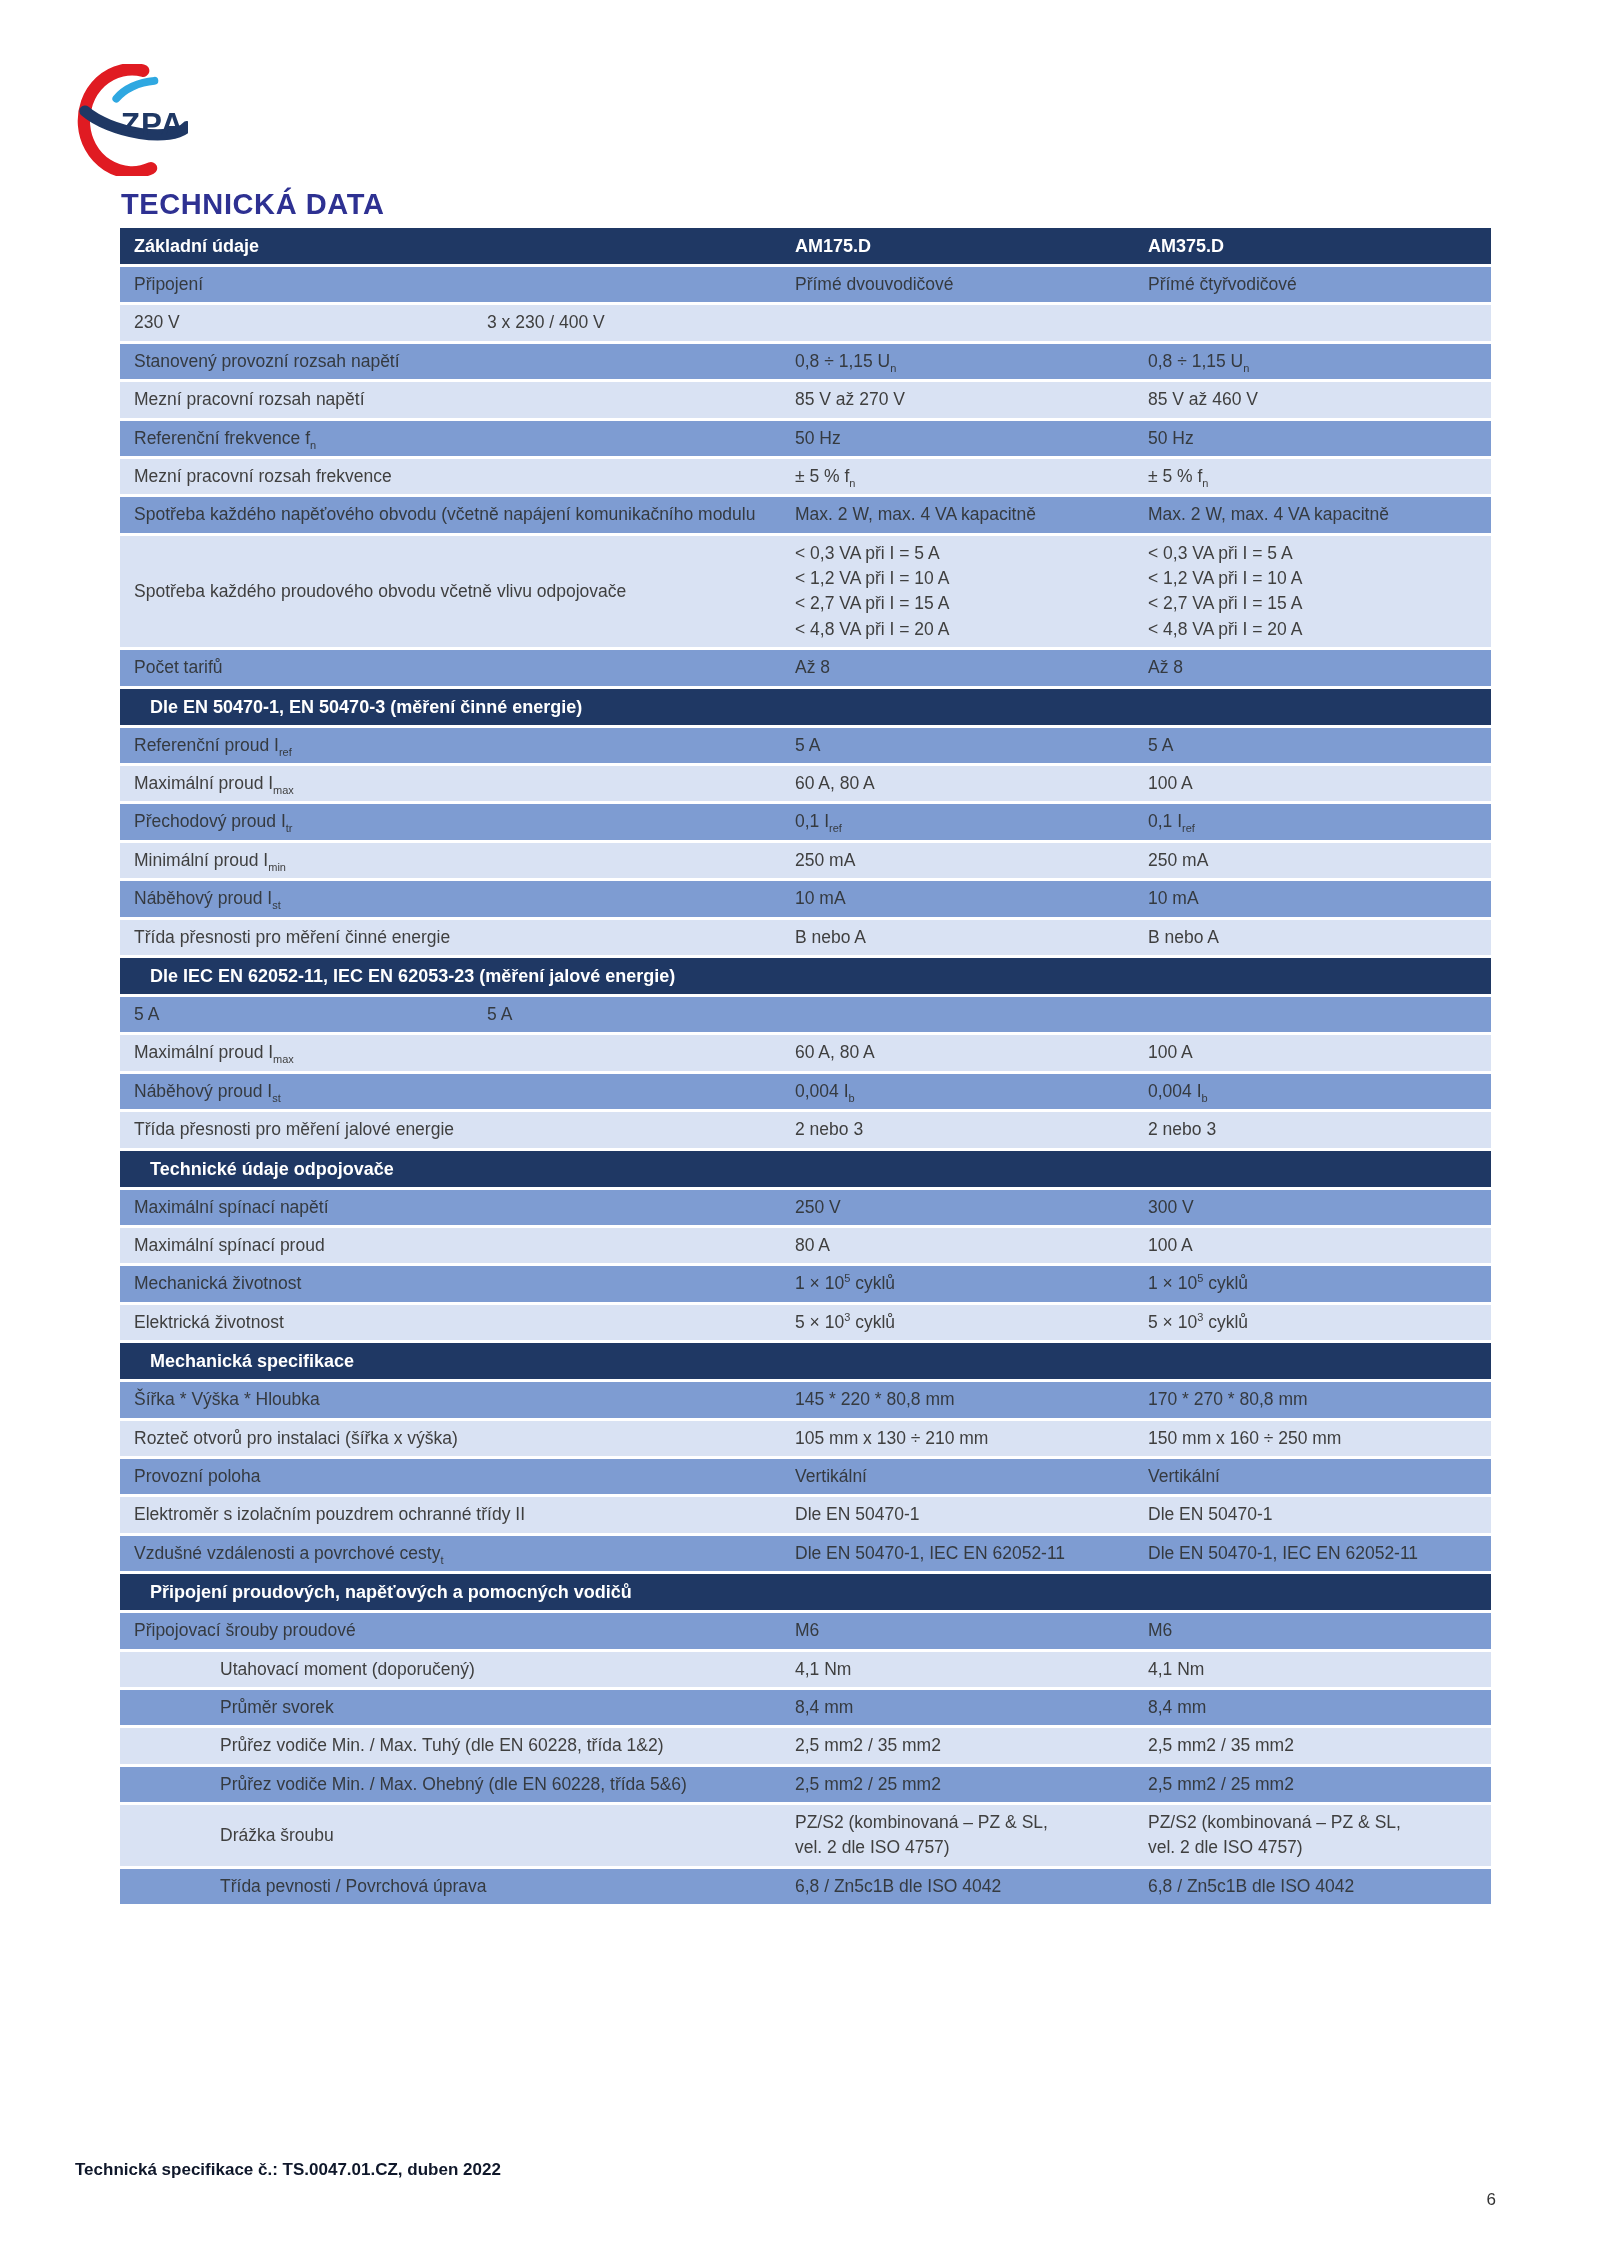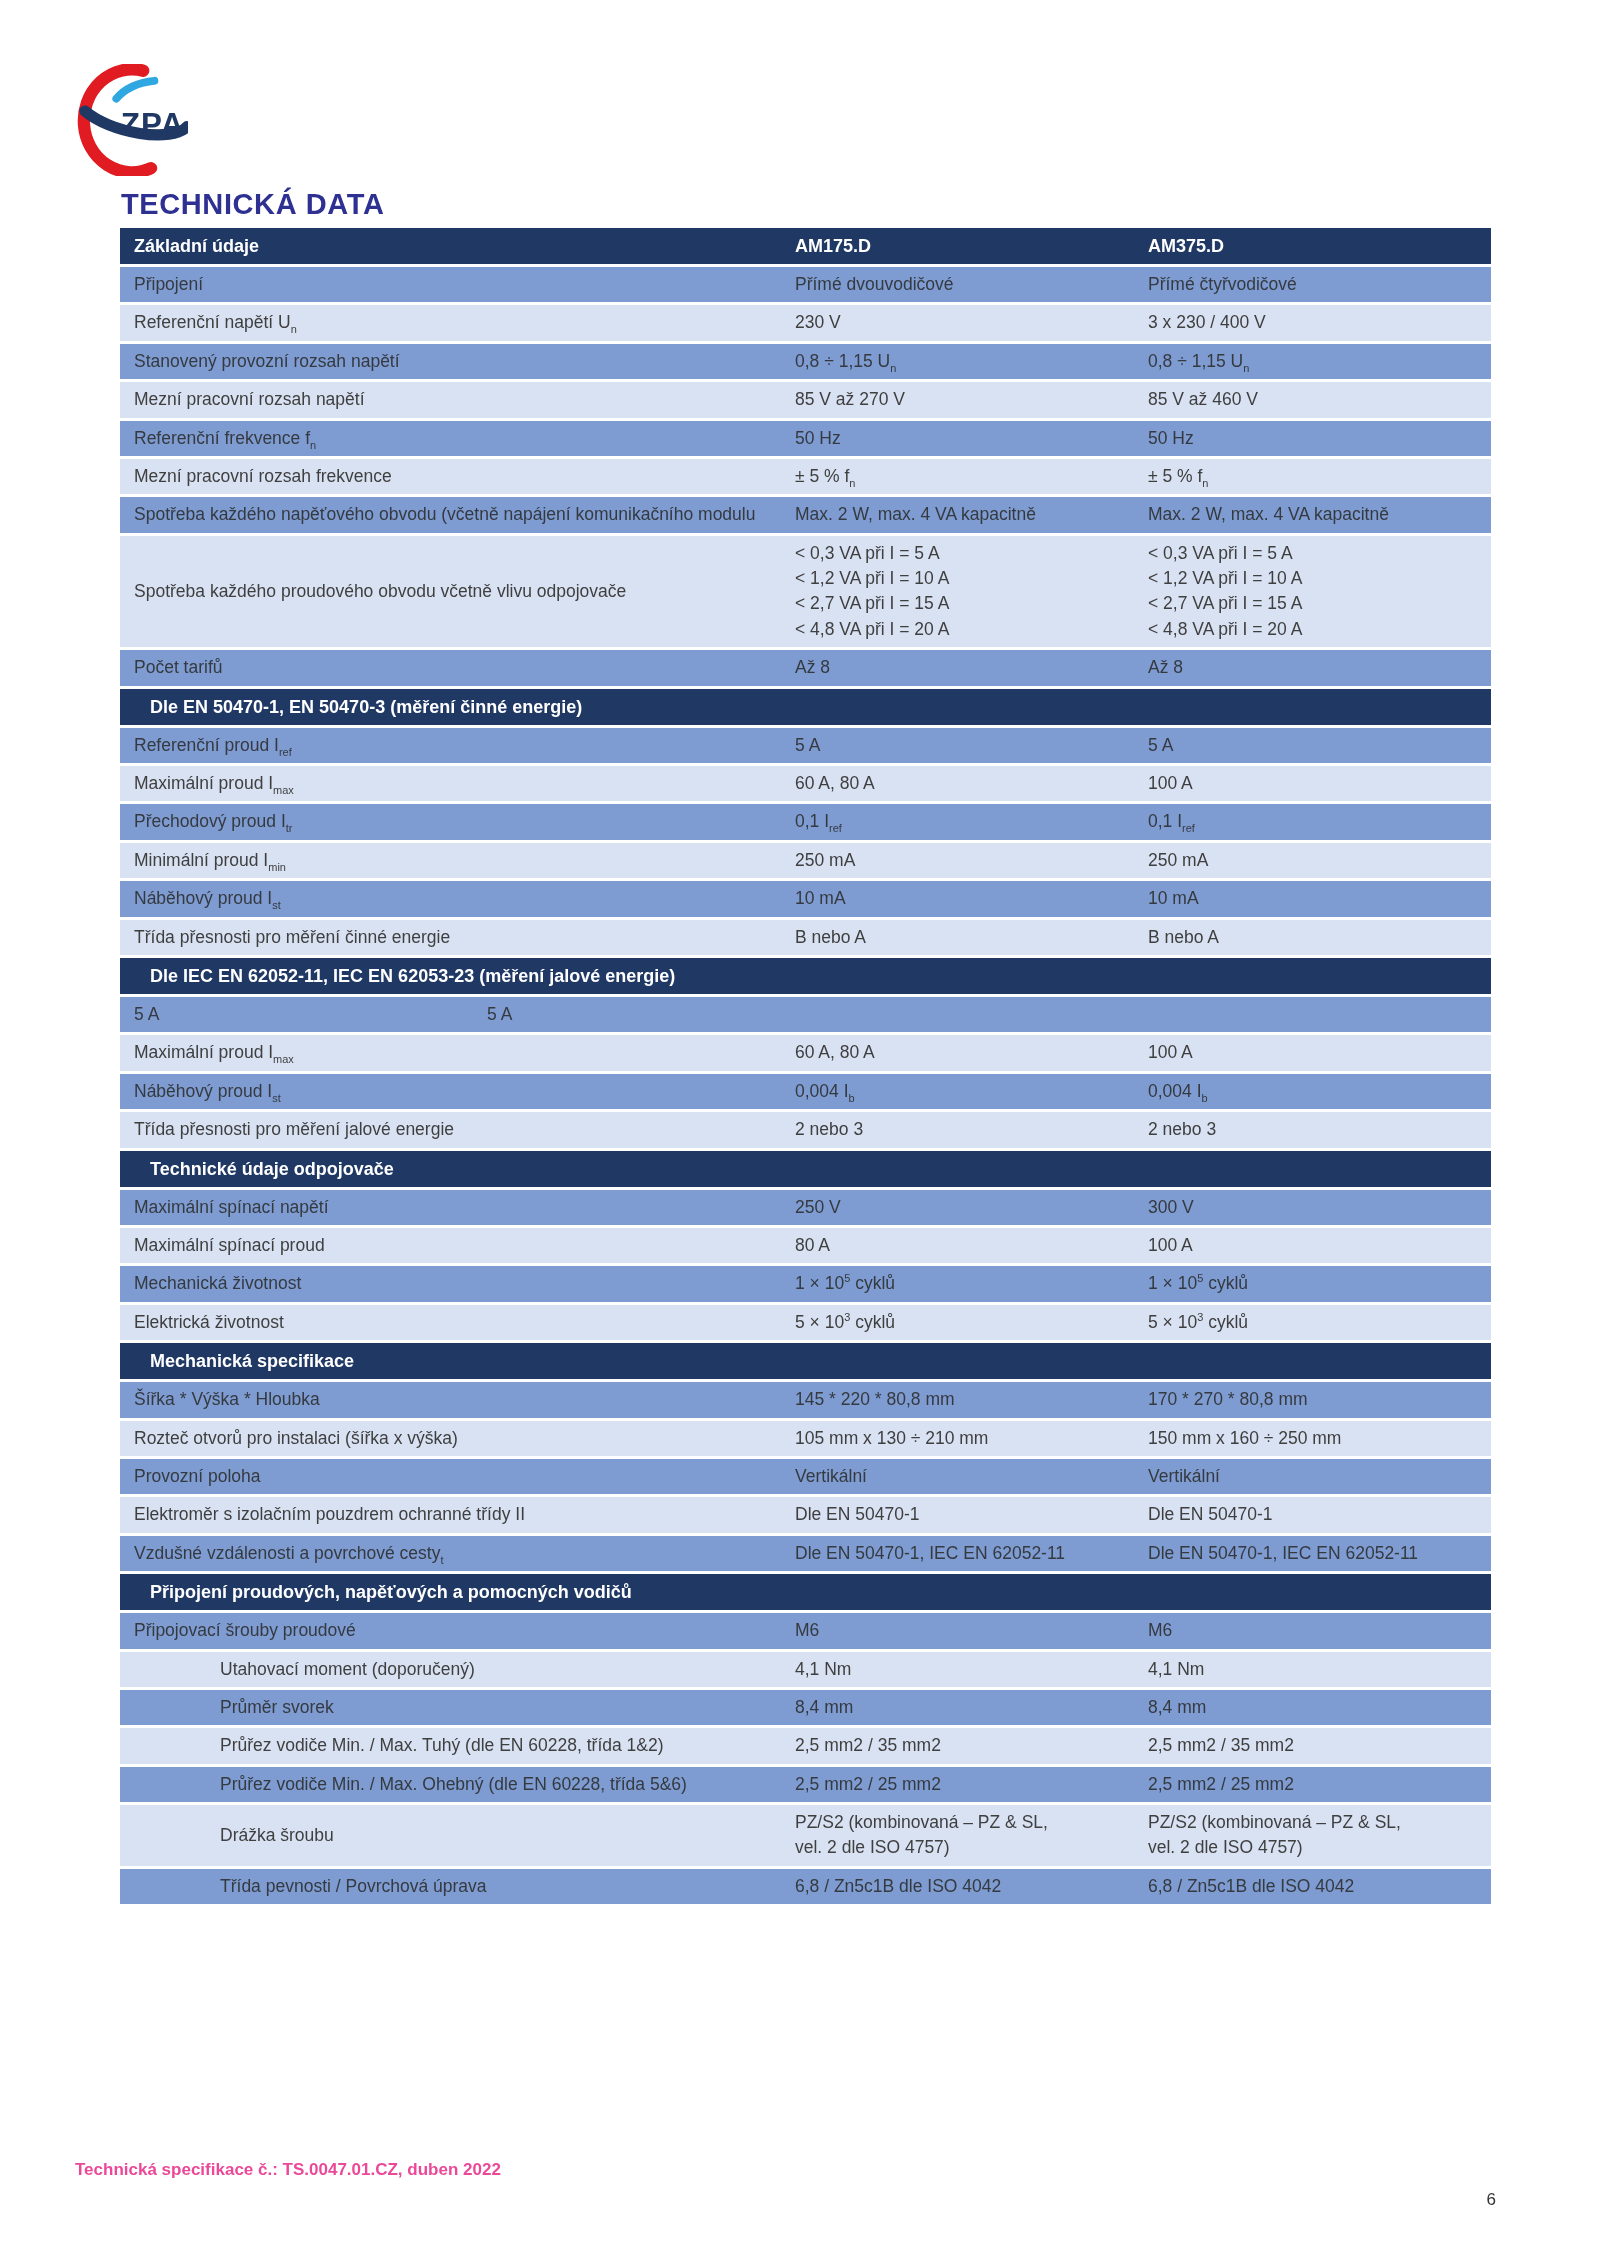--- a/index.html
+++ b/index.html
@@ -23,21 +23,21 @@
   .row-head, .row-section { background:var(--header-bg,#1f3864); color:#ffffff; font-weight:bold; font-size:18px; }
   .row-section .c1 { padding-left:30px; width:100%; }
   .c1 { width:661px; padding:5px 12px 5px 14px; }
   .c2 { width:353px; padding:5px 10px 5px 14px; }
   .c3 { width:357px; padding:5px 28px 5px 14px; }
   .indent .c1 { padding-left:100px; }
   sub { font-size:11px; line-height:0; }
   sup { font-size:11px; line-height:0; }
   .footer-note {
     position:absolute; left:75px; top:2160px;
-    font-size:17px; font-weight:bold; color:#ec4899;
+    font-size:17px; font-weight:bold; color:#0f172a;
   }
   .page-number {
     position:absolute; left:1440px; top:2190px; width:56px; text-align:right;
     font-size:17px; color:#333333;
   }
 </style>
 </head>
 <body>
 
 <div class="page" style="--header-bg: #1f3864; --row-medium: #7e9cd2; --row-light: #d9e2f3; --title-color: #2e3192; --body-text: #3f3f3f;">
@@ -56,21 +56,20 @@
         <div class="c1">Základní údaje</div>
         <div class="c2">AM175.D</div>
         <div class="c3">AM375.D</div>
       </div>
       <div class="trow row-m">
         <div class="c1">Připojení</div>
         <div class="c2">Přímé dvouvodičové</div>
         <div class="c3">Přímé čtyřvodičové</div>
       </div>
       <div class="trow row-l">
-        <div class="c1">Referenční napětí U<sub>n</sub></div>
         <div class="c2">230 V</div>
         <div class="c3">3 x 230 / 400 V</div>
       </div>
       <div class="trow row-m">
         <div class="c1">Stanovený provozní rozsah napětí</div>
         <div class="c2">0,8 ÷ 1,15 U<sub>n</sub></div>
         <div class="c3">0,8 ÷ 1,15 U<sub>n</sub></div>
       </div>
       <div class="trow row-l">
         <div class="c1">Mezní pracovní rozsah napětí</div>

